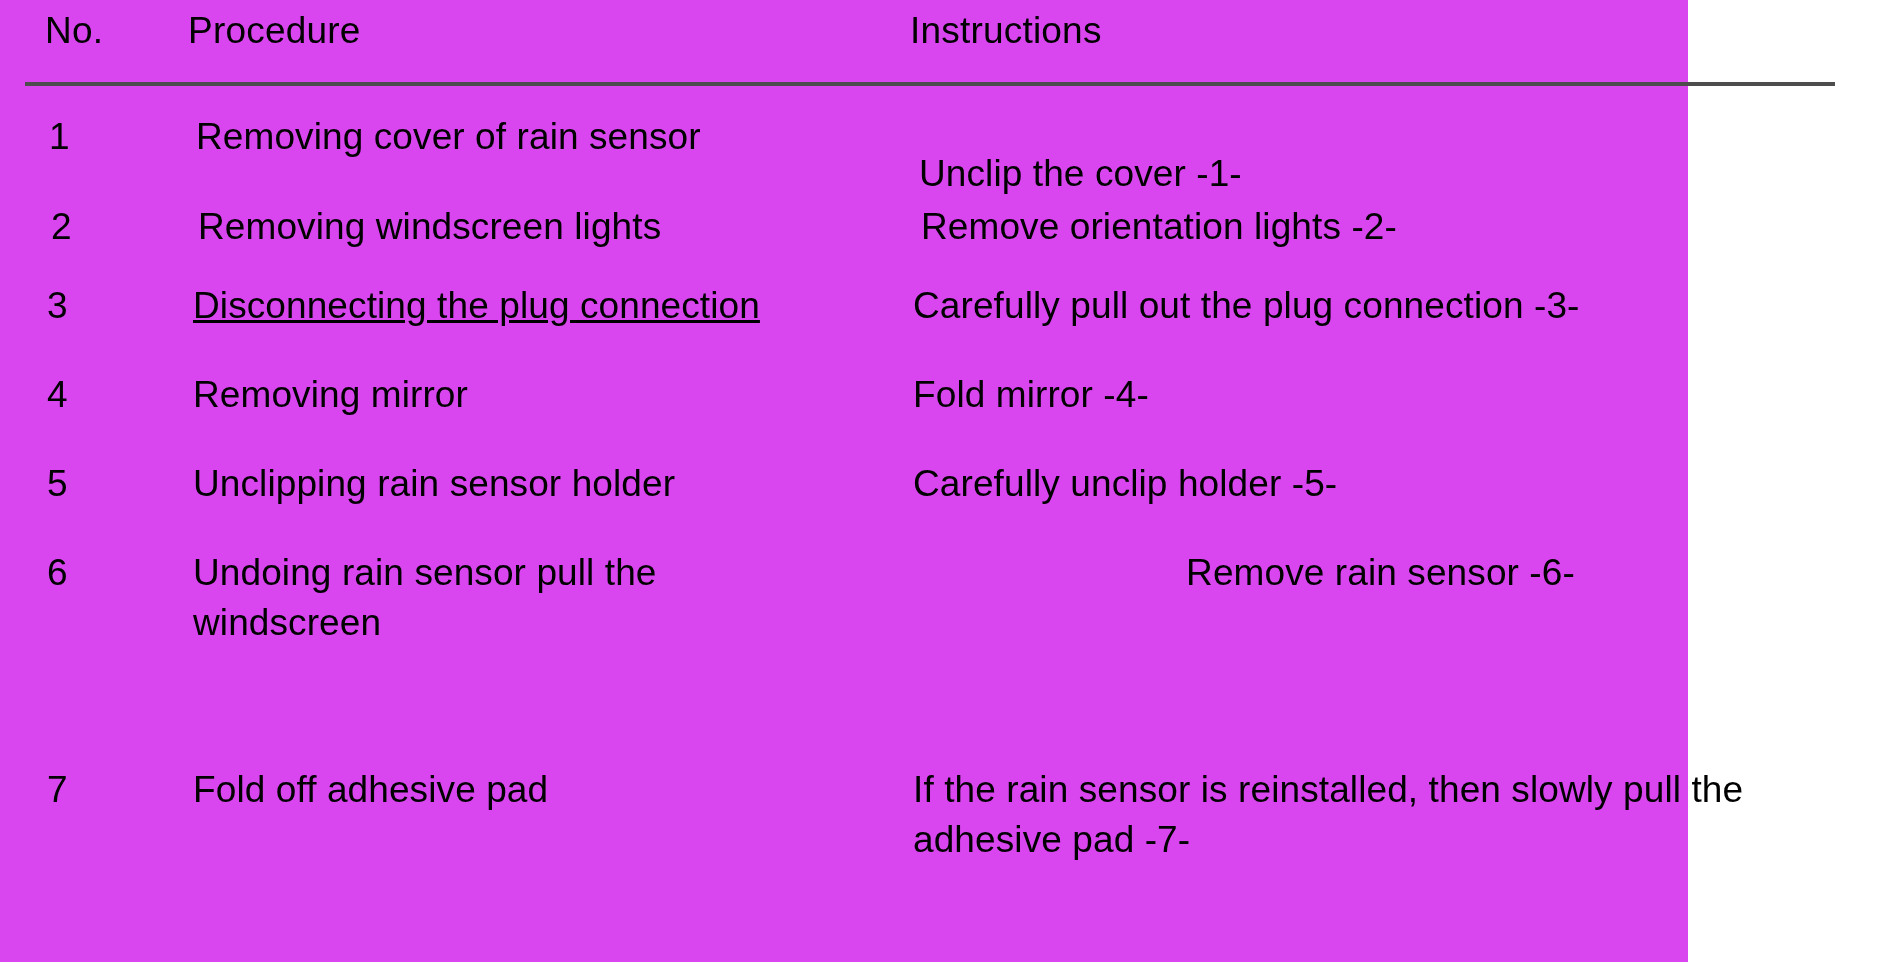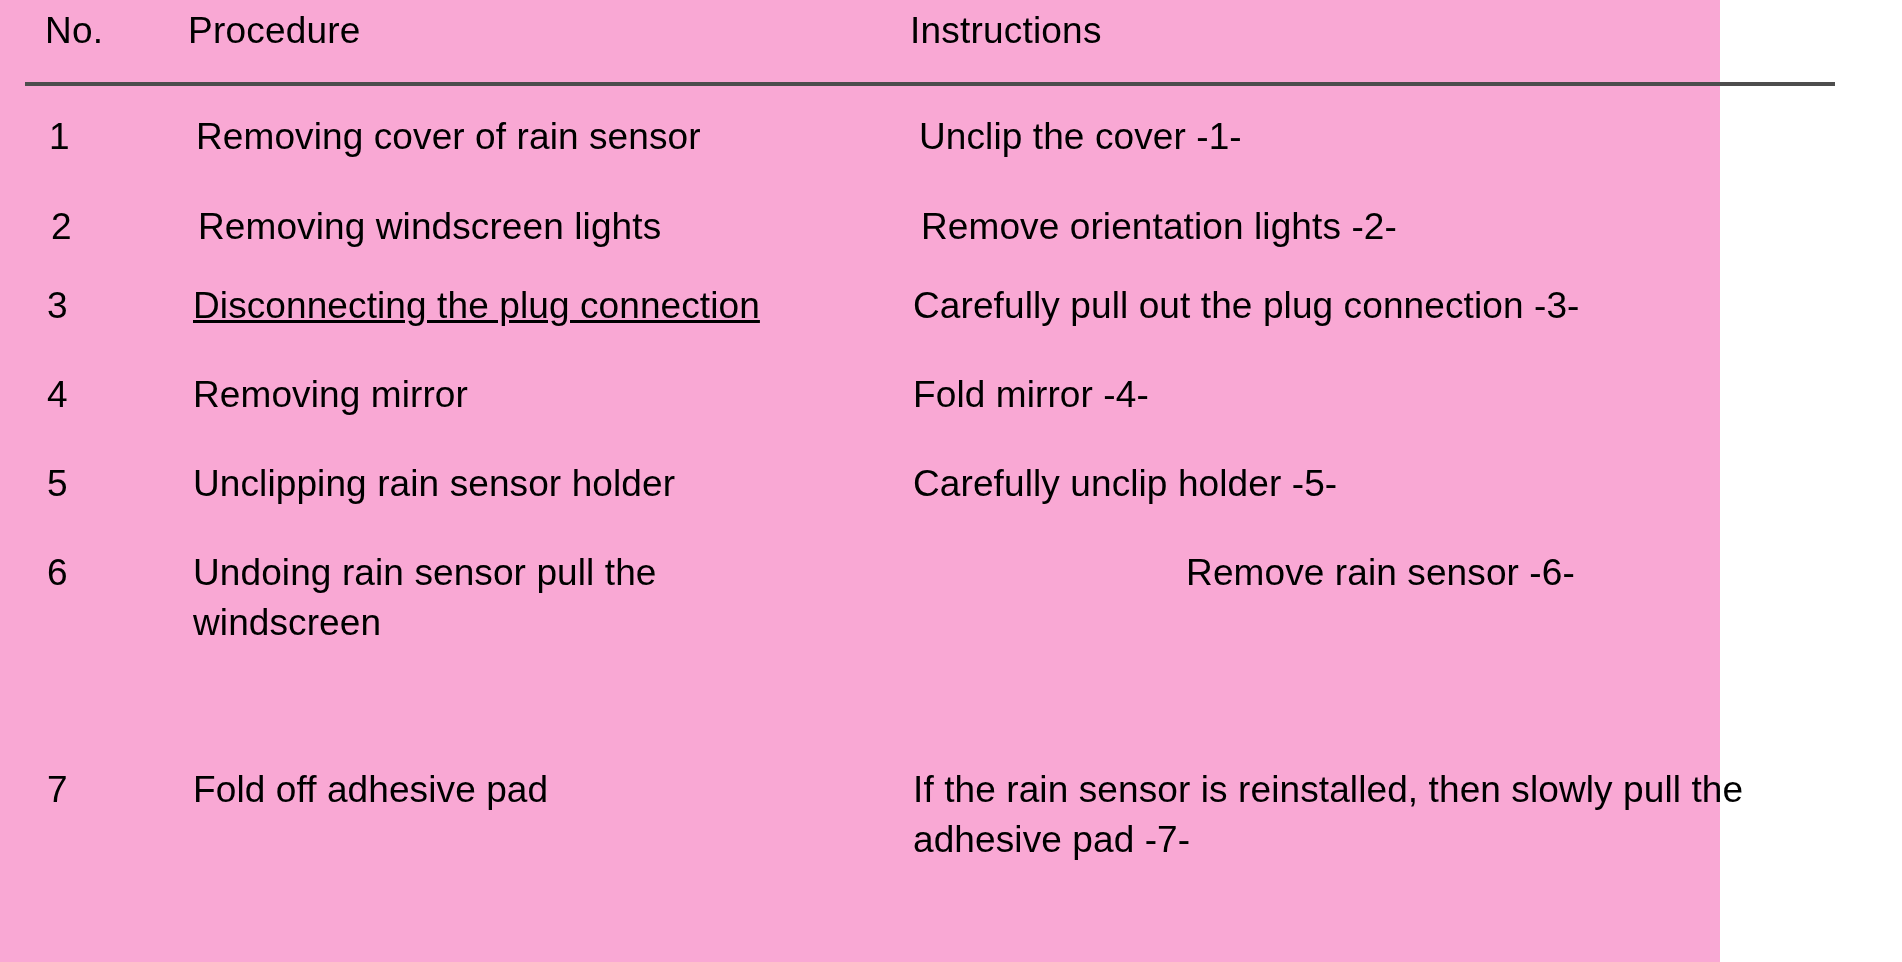--- a/index.html
+++ b/index.html
@@ -13,22 +13,21 @@
     overflow: hidden;
     font-family: "Liberation Sans", sans-serif;
     color: #000000;
     -webkit-font-smoothing: antialiased;
   }
 
   .sheet {
     position: relative;
     width: 1688px;
     height: 962px;
-    background: #f9a8d4;
-    padding-left: 32px;
+    background: #d946ef;
   }
 
   
   .col-no    { position: absolute; width: 120px; }
 
   
   .table-header {
     position: absolute;
     left: 0;
     top: 8px;
@@ -87,21 +86,21 @@
   .row-2 { top: 202px; }
   .row-3 { top: 281px; }
   .row-4 { top: 370px; }
   .row-5 { top: 459px; }
   .row-6 { top: 548px; }
   .row-7 { top: 765px; }
 
   
   .row-1 .cell-no   { left: 49px; }
   .row-1 .cell-proc { left: 196px; }
-  .row-1 .cell-instr{ left: 919px; }
+  .row-1 .cell-instr{ left: 919px; margin-top: 37px; }
   .row-2 .cell-no   { left: 51px; }
   .row-2 .cell-proc { left: 198px; }
   .row-2 .cell-instr{ left: 921px; }
 </style>
 </head>
 <body>
 
 <div class="sheet">
 
   <div class="table-header">

